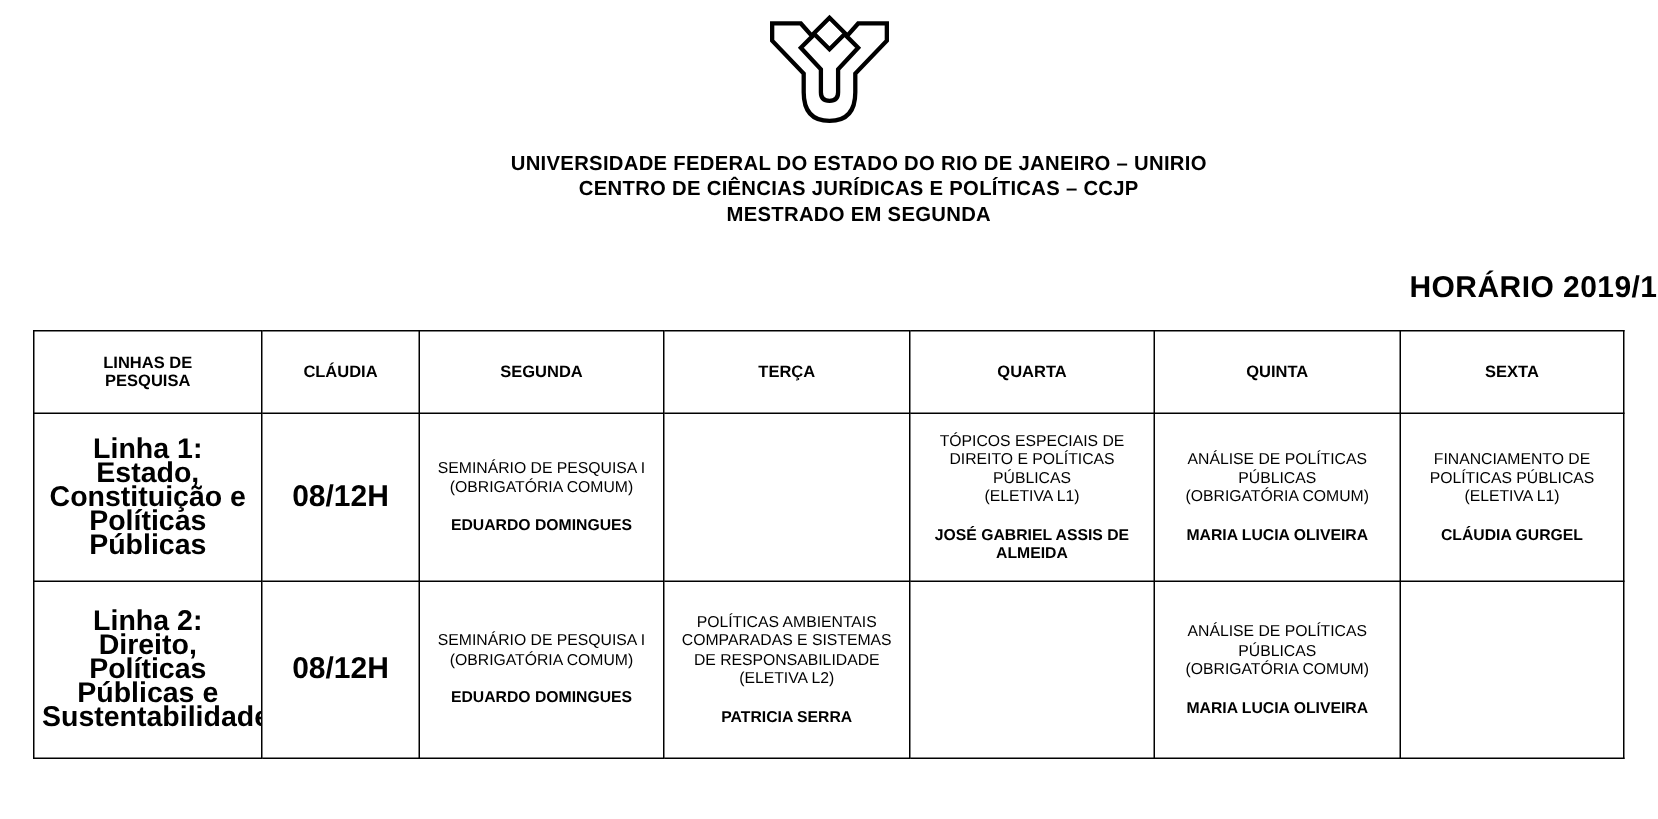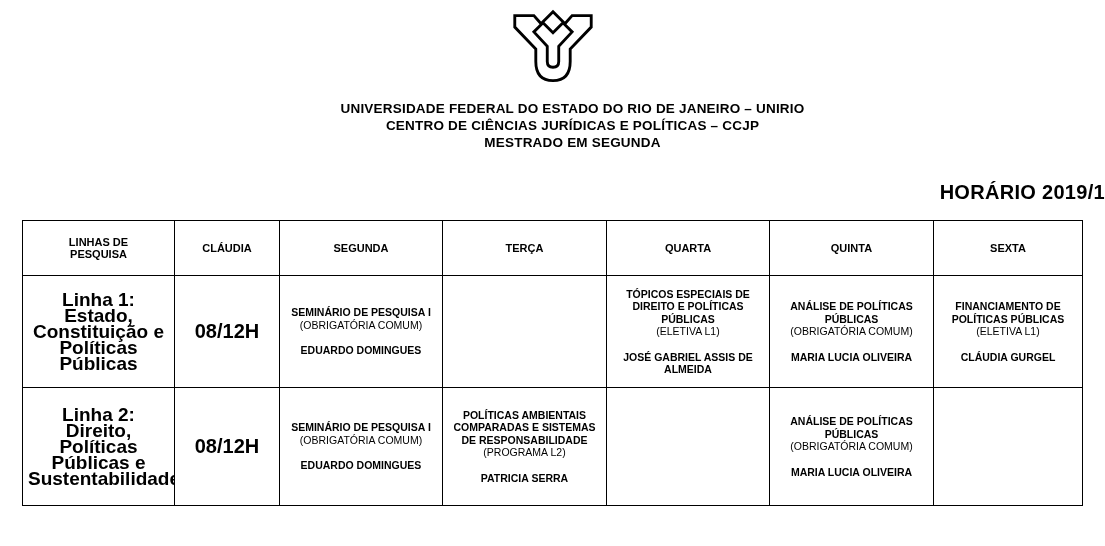--- a/index.html
+++ b/index.html
@@ -65,21 +65,21 @@
     padding: 4px 10px;
   }
   .horario-cell {
     font-weight: bold;
     font-size: 20px;
   }
   .day-cell {
     font-size: 10.5px;
     line-height: 12.5px;
   }
-  .course { font-weight: bold; }
+  .course { font-weight: normal; }
   .note { font-weight: normal; }
   .prof { font-weight: bold; margin-top: 13px; }
 </style>
 </head>
 <body>
 
 <div class="page">
 
   <div class="logo-wrap">
     <span>
@@ -154,21 +154,21 @@
       <tr class="data-row-2">
         <td class="linha-cell">Linha 2: Direito, Políticas Públicas e Sustentabilidade</td>
         <td class="horario-cell">08/12H</td>
         <td class="day-cell">
           <div class="course">SEMINÁRIO DE PESQUISA I</div>
           <div class="note">(OBRIGATÓRIA COMUM)</div>
           <div class="prof">EDUARDO DOMINGUES</div>
         </td>
         <td class="day-cell">
           <div class="course">POLÍTICAS AMBIENTAIS COMPARADAS E SISTEMAS DE RESPONSABILIDADE</div>
-          <div class="note">(PROGRAMA L2)</div>
+          <div class="note">(ELETIVA L2)</div>
           <div class="prof">PATRICIA SERRA</div>
         </td>
         <td class="day-cell">
           <div class="course"></div>
           <div class="note"></div>
           <div class="prof"></div>
         </td>
         <td class="day-cell">
           <div class="course">ANÁLISE DE POLÍTICAS PÚBLICAS</div>
           <div class="note">(OBRIGATÓRIA COMUM)</div>

